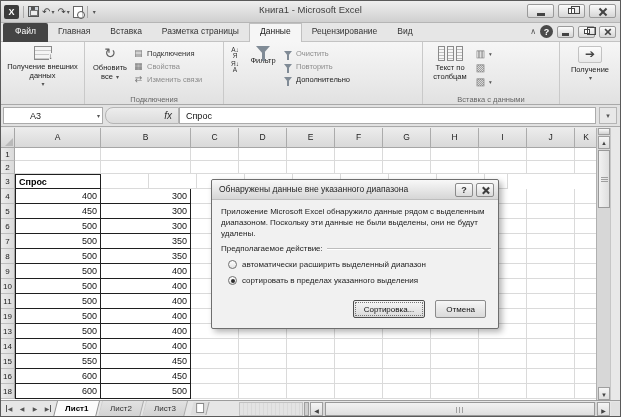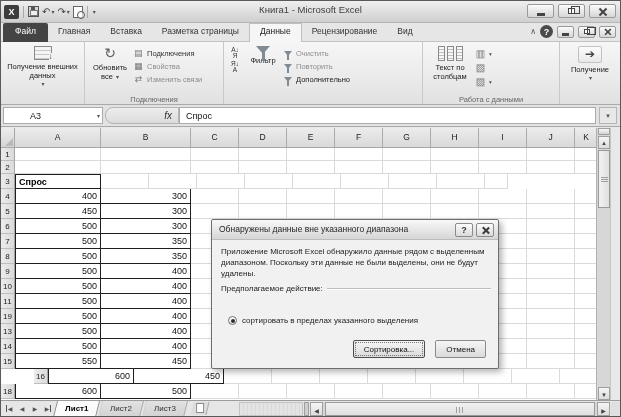--- a/index.html
+++ b/index.html
@@ -133,21 +133,21 @@
   .hs-track{position:absolute;left:322px;top:1px;width:274px;height:14px;background:#d7d7d7;}
   .hs-thumb{position:absolute;left:2px;top:0;width:270px;height:14px;background:linear-gradient(#f2f2f2,#dfdfdf);border:1px solid #9a9a9a;}
   .hs-grip{position:absolute;left:130px;top:4px;width:8px;height:6px;
     background:repeating-linear-gradient(90deg,#9f9f9f 0 1px,transparent 1px 3px);}
   .hs-right{position:absolute;left:596px;top:1px;width:13px;height:14px;background:linear-gradient(#f6f6f6,#dcdcdc);border:1px solid #9f9f9f;
     font-size:6px;color:#444;text-align:center;padding-top:4px;}
   .corner-resize{position:absolute;left:610px;top:1px;width:10px;height:14px;background:#e0e0e0;}
 
   
   .dialog{position:absolute;left:210px;top:178px;width:288px;height:150px;background:#f1f1f1;
-    border:1px solid #6e6e6e;border-radius:2px;box-shadow:3px 3px 6px rgba(0,0,0,.3);z-index:20;margin-top:40px;}
+    border:1px solid #6e6e6e;border-radius:2px;box-shadow:3px 3px 6px rgba(0,0,0,.3);z-index:20;}
   .dlg-title{position:absolute;left:0;top:0;right:0;height:20px;background:linear-gradient(#f8f8f8,#d6d6d6);
     border-bottom:1px solid #bdbdbd;border-radius:2px 2px 0 0;}
   .dlg-title-text{position:absolute;left:7px;top:4px;font-size:8.5px;color:#1f1f1f;}
   .dlg-btns{position:absolute;right:4px;top:3px;display:flex;gap:3px;}
   .dlg-help,.dlg-close{width:18px;height:14px;border:1px solid #8b8b8b;border-radius:2px;
     background:linear-gradient(#fcfcfc,#dadada);display:flex;align-items:center;justify-content:center;font-size:9px;font-weight:bold;color:#333;}
   .dlg-x{position:relative;width:8px;height:8px;}
   .dlg-x::before,.dlg-x::after{content:"";position:absolute;left:3.5px;top:0;width:1.6px;height:9px;background:#3d3d3d;}
   .dlg-x::before{transform:rotate(45deg);}
   .dlg-x::after{transform:rotate(-45deg);}
@@ -304,21 +304,21 @@
             <span class="mini-drop">▾</span>
           </div>
         <div class="icdrop">
             <span class="mini-ic">▧</span>
           </div>
         <div class="icdrop">
             <span class="mini-ic">▨</span>
             <span class="mini-drop">▾</span>
           </div>
       </div>
-      <div class="glabel">Работа с данными</div>
+      <div class="glabel">Вставка с данными</div>
     </div>
 
     <div class="rgroup" style="flex:1;border-right:none;">
       <div class="bigbtn" style="width:100%;">
         <span class="ic struct-ic">➔</span>
         <span>Получение</span>
         <span class="mini-drop">▾</span>
       </div>
     </div>
   </div>
@@ -550,21 +550,21 @@
         <div class="g-cell" style="width: 48px; height: 15px; line-height: 14px;"></div>
         <div class="g-cell" style="width: 48px; height: 15px; line-height: 14px;"></div>
         <div class="g-cell" style="width: 48px; height: 15px; line-height: 14px;"></div>
         <div class="g-cell" style="width: 48px; height: 15px; line-height: 14px;"></div>
         <div class="g-cell" style="width: 48px; height: 15px; line-height: 14px;"></div>
         <div class="g-cell" style="width: 48px; height: 15px; line-height: 14px;"></div>
         <div class="g-cell" style="width: 48px; height: 15px; line-height: 14px;"></div>
         <div class="g-cell" style="width: 23px; height: 15px; line-height: 14px;"></div>
       </div>
       <div class="g-row">
-        <div class="g-rowhdr" style="height: 15px; line-height: 15px; margin-left: 33px;">16</div>
+        <div class="g-rowhdr" style="height: 15px; line-height: 15px;">16</div>
         <div class="g-cell tcell t-left" style="width: 86px; height: 15px; line-height: 14px;">600</div>
         <div class="g-cell tcell" style="width: 90px; height: 15px; line-height: 14px;">450</div>
         <div class="g-cell" style="width: 48px; height: 15px; line-height: 14px;"></div>
         <div class="g-cell" style="width: 48px; height: 15px; line-height: 14px;"></div>
         <div class="g-cell" style="width: 48px; height: 15px; line-height: 14px;"></div>
         <div class="g-cell" style="width: 48px; height: 15px; line-height: 14px;"></div>
         <div class="g-cell" style="width: 48px; height: 15px; line-height: 14px;"></div>
         <div class="g-cell" style="width: 48px; height: 15px; line-height: 14px;"></div>
         <div class="g-cell" style="width: 48px; height: 15px; line-height: 14px;"></div>
         <div class="g-cell" style="width: 48px; height: 15px; line-height: 14px;"></div>
@@ -639,20 +639,24 @@
         <div class="dlg-close">
             <span class="dlg-x"></span>
           </div>
       </div>
     </div>
     <div class="dlg-msg">Приложение Microsoft Excel обнаружило данные рядом с выделенным диапазоном. Поскольку эти данные не были выделены, они не будут удалены.</div>
     <div class="dlg-grp">
       <span class="dlg-grp-label">Предполагаемое действие:</span>
       <span class="dlg-grp-line"></span>
     </div>
+    <div class="dlg-opt" style="top:80px;">
+      <span class="radio"></span>
+      <span>автоматически расширить выделенный диапазон</span>
+    </div>
     <div class="dlg-opt" style="top:96px;text-align:right;">
       <span class="radio checked"></span>
       <span>сортировать в пределах указанного выделения</span>
     </div>
     <div class="dlg-actions">
       <div class="dlg-btn default">Сортировка...</div>
       <div class="dlg-btn">Отмена</div>
     </div>
   </div>
 

